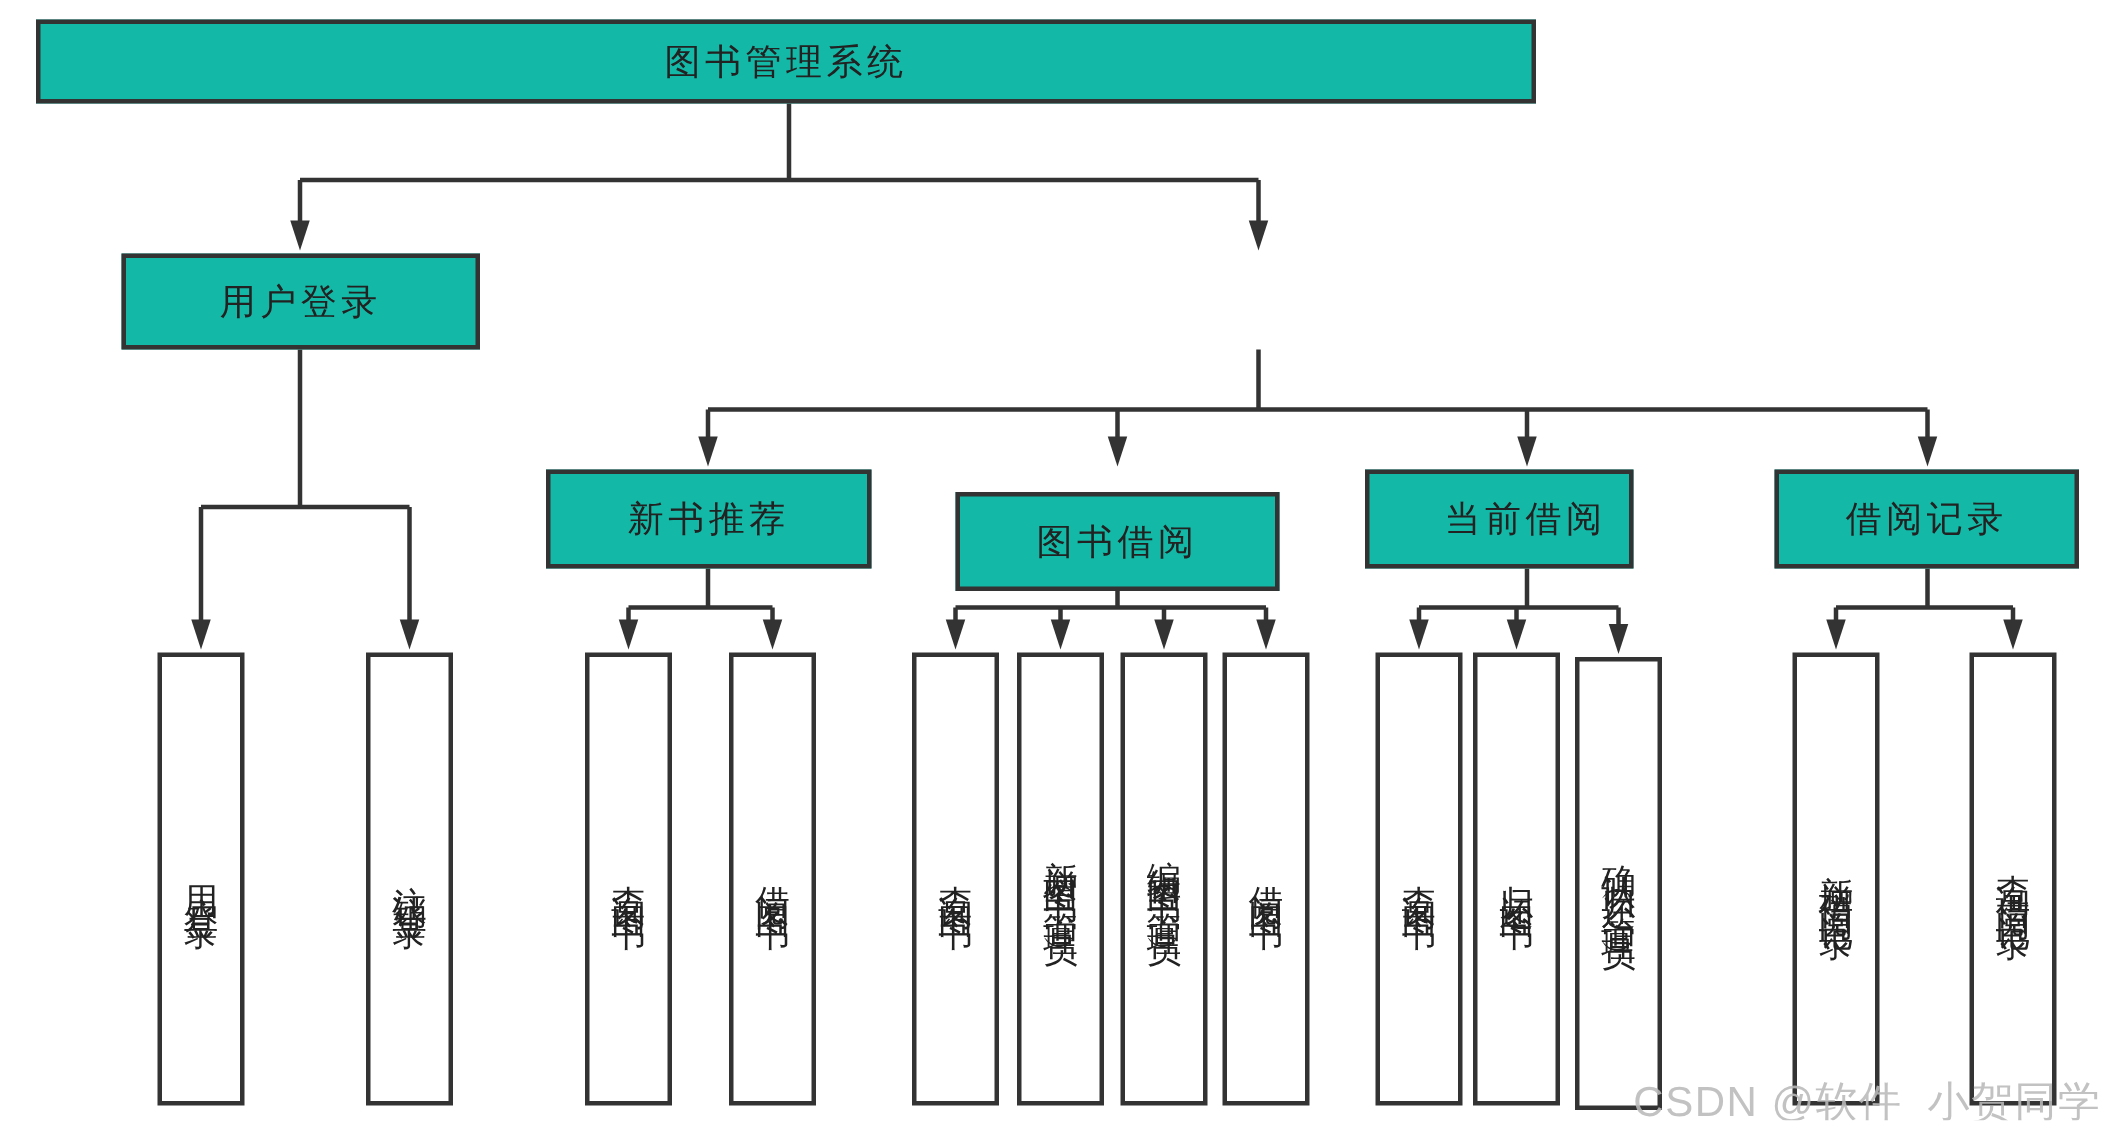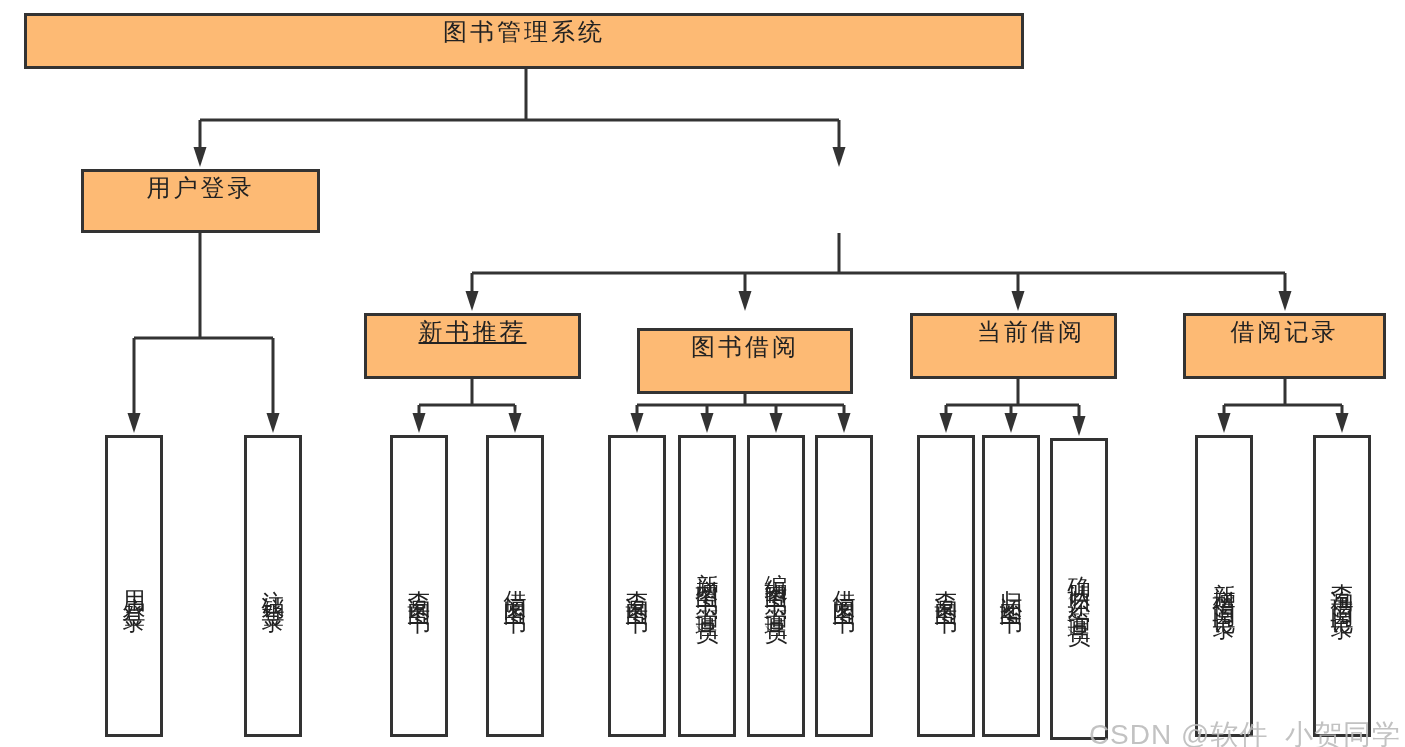--- a/index.html
+++ b/index.html
@@ -19,23 +19,23 @@
   .lines {
     position: absolute;
     left: 0;
     top: 0;
     pointer-events: none;
   }
   .hbox {
     position: absolute;
     box-sizing: border-box;
     border: 3px solid #333333;
-    background: #fdba74;
+    background: #14b8a6;
     display: flex;
-    align-items: flex-start;
+    align-items: center;
     justify-content: center;
     font-size: 24px;
     letter-spacing: 3px;
     white-space: nowrap;
   }
   .vbox {
     position: absolute;
     box-sizing: border-box;
     height: 302px;
     border: 3px solid #333333;
@@ -108,27 +108,27 @@
   </svg>
 
   <div class="hbox" style="left:24px; top:13px; width:1000px; height:56px;">
     <span>图书管理系统</span>
   </div>
 
   <div class="hbox" style="left:81px; top:169px; width:239px; height:64px;">
     <span>用户登录</span>
   </div>
 
-  <div class="hbox" style="left:364px; top:313px; width:217px; height:66px;text-decoration:underline;">
+  <div class="hbox" style="left:364px; top:313px; width:217px; height:66px;">
     <span>新书推荐</span>
   </div>
   <div class="hbox" style="left:637px; top:328px; width:216px; height:66px;">
     <span>图书借阅</span>
   </div>
-  <div class="hbox" style="left:910px; top:313px; width:207px; height:66px;padding-left:35px;">
+  <div class="hbox" style="left:910px; top:313px; width:179px; height:66px;padding-left:35px;">
     <span>当前借阅</span>
   </div>
   <div class="hbox" style="left:1183px; top:313px; width:203px; height:66px;">
     <span>借阅记录</span>
   </div>
 
   <div class="vbox" style="left:105px; top:435px; width:58px;">
     <span class="vtext">用户登录</span>
   </div>
   <div class="vbox" style="left:244px; top:435px; width:58px;">

